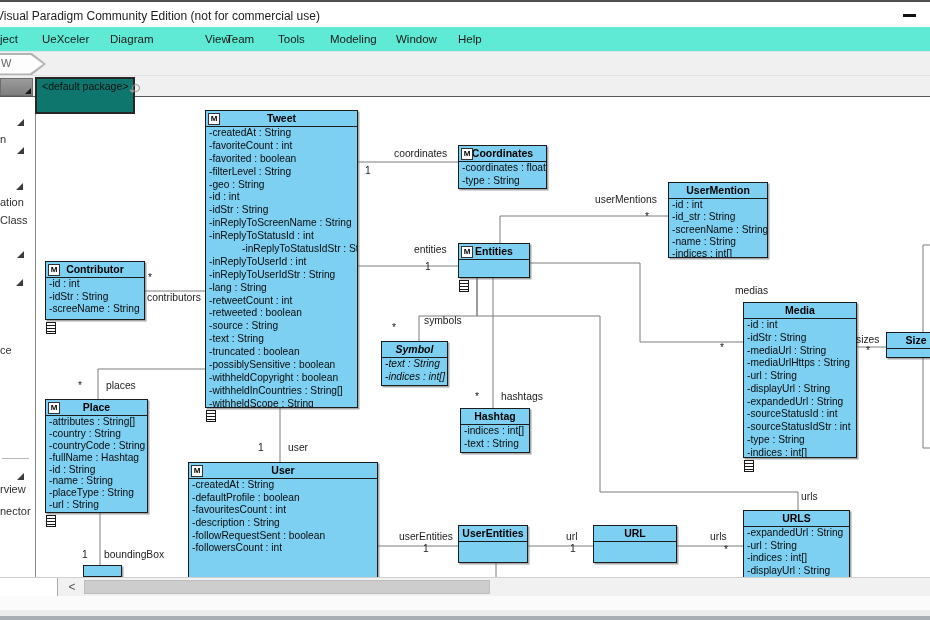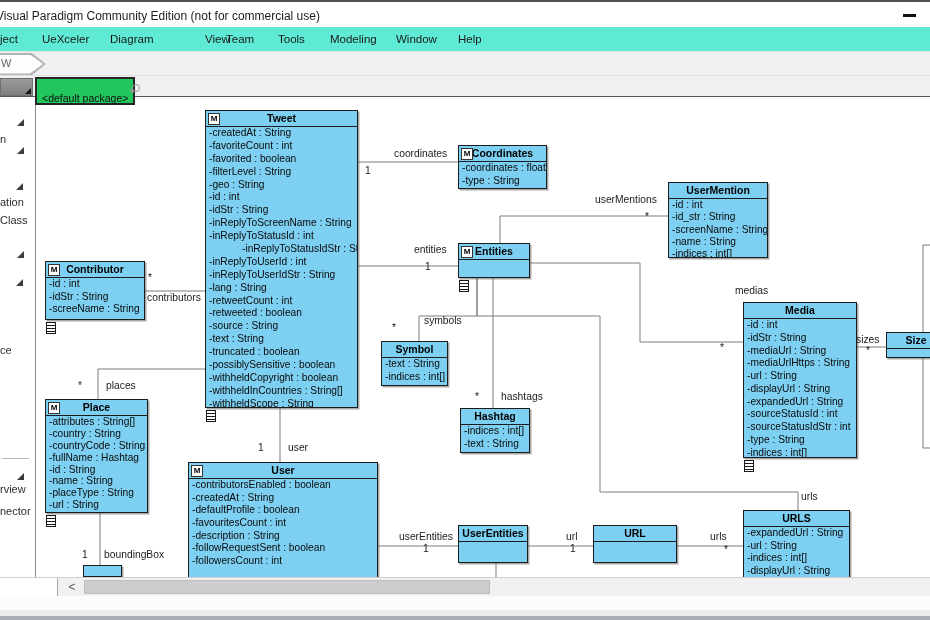--- a/index.html
+++ b/index.html
@@ -14,22 +14,22 @@
   .menu-item{position:absolute;top:6px;font-size:11.5px;color:#1a1a1a;white-space:nowrap;}
   #toolstrip{left:0;top:52px;width:930px;height:24px;background:#f0f0f0;border-bottom:1px solid #e2e2e2;box-sizing:border-box;z-index:6;}
   #pent-outer{position:absolute;left:-6px;top:1px;width:52px;height:22px;background:#b3b3b3;
      clip-path:polygon(0 0,38px 0,52px 11px,38px 22px,0 22px);}
   #pent-inner{position:absolute;left:0;top:1.5px;width:49px;height:19px;background:#fdfdfd;
      clip-path:polygon(0 0,36px 0,49px 9.5px,36px 19px,0 19px);}
   #pent-label{position:absolute;left:7px;top:4px;font-size:11px;color:#666;}
   #tabrow{left:0;top:76px;width:930px;height:21px;background:#f0f0f0;border-bottom:1px solid #585858;box-sizing:border-box;z-index:6;}
   #tab-grayrect{position:absolute;left:0;top:2px;width:33px;height:18px;background:linear-gradient(#9b9b9b,#7e7e7e);border:1px solid #6d6d6d;box-sizing:border-box;}
   #tab-grayrect .corner{position:absolute;right:1px;bottom:1px;width:0;height:0;border-bottom:6px solid #161616;border-left:6px solid transparent;}
-  #pkg-tab{position:absolute;left:35px;top:1px;height:15px;background:#22c55e;border:2px solid #262626;box-sizing:border-box;
-     font-size:10.5px;line-height:15px;padding:12px 5px;color:#111;}
+  #pkg-tab{position:absolute;left:35px;top:1px;height:37px;background:#0f766e;border:2px solid #262626;box-sizing:border-box;
+     font-size:10.5px;line-height:15px;padding:0 5px;color:#111;}
   #zoom-glass{position:absolute;left:132px;top:8px;width:6px;height:6px;border:1.5px solid #9a9a9a;border-radius:50%;}
   #zoom-glass::after{content:"";position:absolute;left:-3px;top:5px;width:4px;height:1.5px;background:#9a9a9a;transform:rotate(35deg);}
   
   #sidebar{left:0;top:97px;width:36px;height:480px;background:#fff;border-right:1px solid #8a8a8a;box-sizing:border-box;z-index:4;}
   .sb-frag{position:absolute;font-size:11px;color:#2e2e2e;white-space:nowrap;}
   .sb-tri{position:absolute;width:0;height:0;border-bottom:7px solid #3c3c3c;border-left:7px solid transparent;}
   #sb-divider{position:absolute;left:2px;width:27px;height:1px;background:#b9b9b9;}
   
   #canvasbg{left:36px;top:97px;width:894px;height:480px;background:#fff;z-index:1;}
   #wires{left:0;top:0;z-index:2;pointer-events:none;}
@@ -153,21 +153,21 @@
       <div class="uml-title"><div class="m-icon">M</div><span>Entities</span></div>
     </div>
     <div class="note-icon" style="left: 459px; top: 280px;"></div>
     <div class="uml-class" style="left: 45px; top: 261px; width: 100px; height: 59px; background: rgb(126, 208, 242);">
       <div class="uml-title"><div class="m-icon">M</div><span>Contributor</span></div>
       <div class="uml-attr" style="height: 12.5px; line-height: 12.5px;">-id : int</div>
       <div class="uml-attr" style="height: 12.5px; line-height: 12.5px;">-idStr : String</div>
       <div class="uml-attr" style="height: 12.5px; line-height: 12.5px;">-screeName : String</div>
     </div>
     <div class="note-icon" style="left: 46px; top: 322px;"></div>
-    <div class="uml-class" style="left: 381px; top: 341px; width: 67px; height: 45px; background: rgb(126, 208, 242);">
+    <div class="uml-class" style="left: 381px; top: 341px; width: 67px; height: 45px; background: rgb(126, 208, 242); font-style: italic;">
       <div class="uml-title"><span>Symbol</span></div>
       <div class="uml-attr" style="height: 12.5px; line-height: 12.5px;">-text : String</div>
       <div class="uml-attr" style="height: 12.5px; line-height: 12.5px;">-indices : int[]</div>
     </div>
     <div class="uml-class" style="left: 460px; top: 408px; width: 70px; height: 45px; background: rgb(126, 208, 242);">
       <div class="uml-title"><span>Hashtag</span></div>
       <div class="uml-attr" style="height: 12.5px; line-height: 12.5px;">-indices : int[]</div>
       <div class="uml-attr" style="height: 12.5px; line-height: 12.5px;">-text : String</div>
     </div>
     <div class="uml-class" style="left: 743px; top: 302px; width: 114px; height: 156px; background: rgb(126, 208, 242);">
@@ -195,21 +195,20 @@
       <div class="uml-attr" style="height: 11.9px; line-height: 11.9px;">-countryCode : String</div>
       <div class="uml-attr" style="height: 11.9px; line-height: 11.9px;">-fullName : Hashtag</div>
       <div class="uml-attr" style="height: 11.9px; line-height: 11.9px;">-id : String</div>
       <div class="uml-attr" style="height: 11.9px; line-height: 11.9px;">-name : String</div>
       <div class="uml-attr" style="height: 11.9px; line-height: 11.9px;">-placeType : String</div>
       <div class="uml-attr" style="height: 11.9px; line-height: 11.9px;">-url : String</div>
     </div>
     <div class="note-icon" style="left: 46px; top: 515px;"></div>
     <div class="uml-class" style="left: 188px; top: 462px; width: 190px; height: 116px; background: rgb(126, 208, 242);">
       <div class="uml-title"><div class="m-icon">M</div><span>User</span></div>
-      <div class="uml-attr" style="height: 12.7px; line-height: 12.7px;">-contributorsEnabled : boolean</div>
       <div class="uml-attr" style="height: 12.7px; line-height: 12.7px;">-createdAt : String</div>
       <div class="uml-attr" style="height: 12.7px; line-height: 12.7px;">-defaultProfile : boolean</div>
       <div class="uml-attr" style="height: 12.7px; line-height: 12.7px;">-favouritesCount : int</div>
       <div class="uml-attr" style="height: 12.7px; line-height: 12.7px;">-description : String</div>
       <div class="uml-attr" style="height: 12.7px; line-height: 12.7px;">-followRequestSent : boolean</div>
       <div class="uml-attr" style="height: 12.7px; line-height: 12.7px;">-followersCount : int</div>
     </div>
     <div class="uml-class" style="left: 458px; top: 525px; width: 70px; height: 38px; background: rgb(126, 208, 242);">
       <div class="uml-title"><span>UserEntities</span></div>
     </div>

